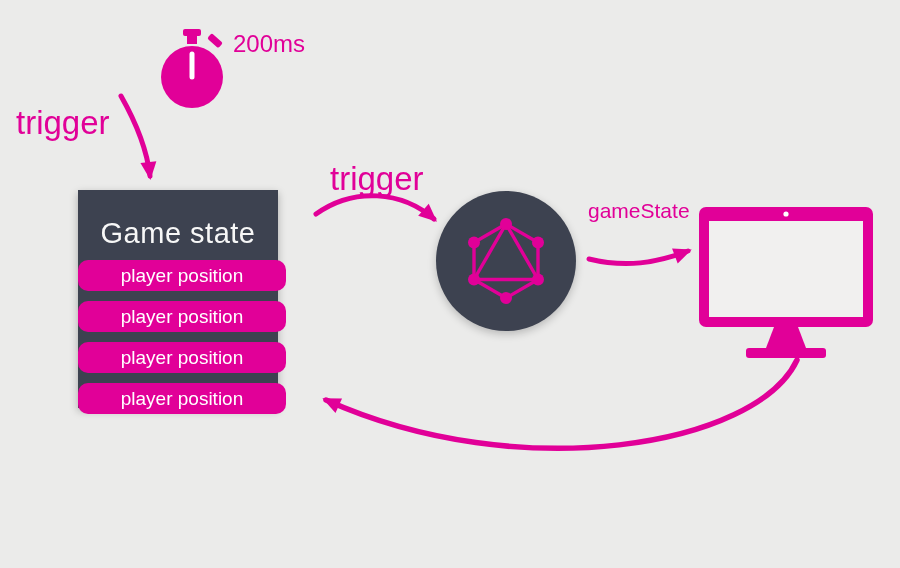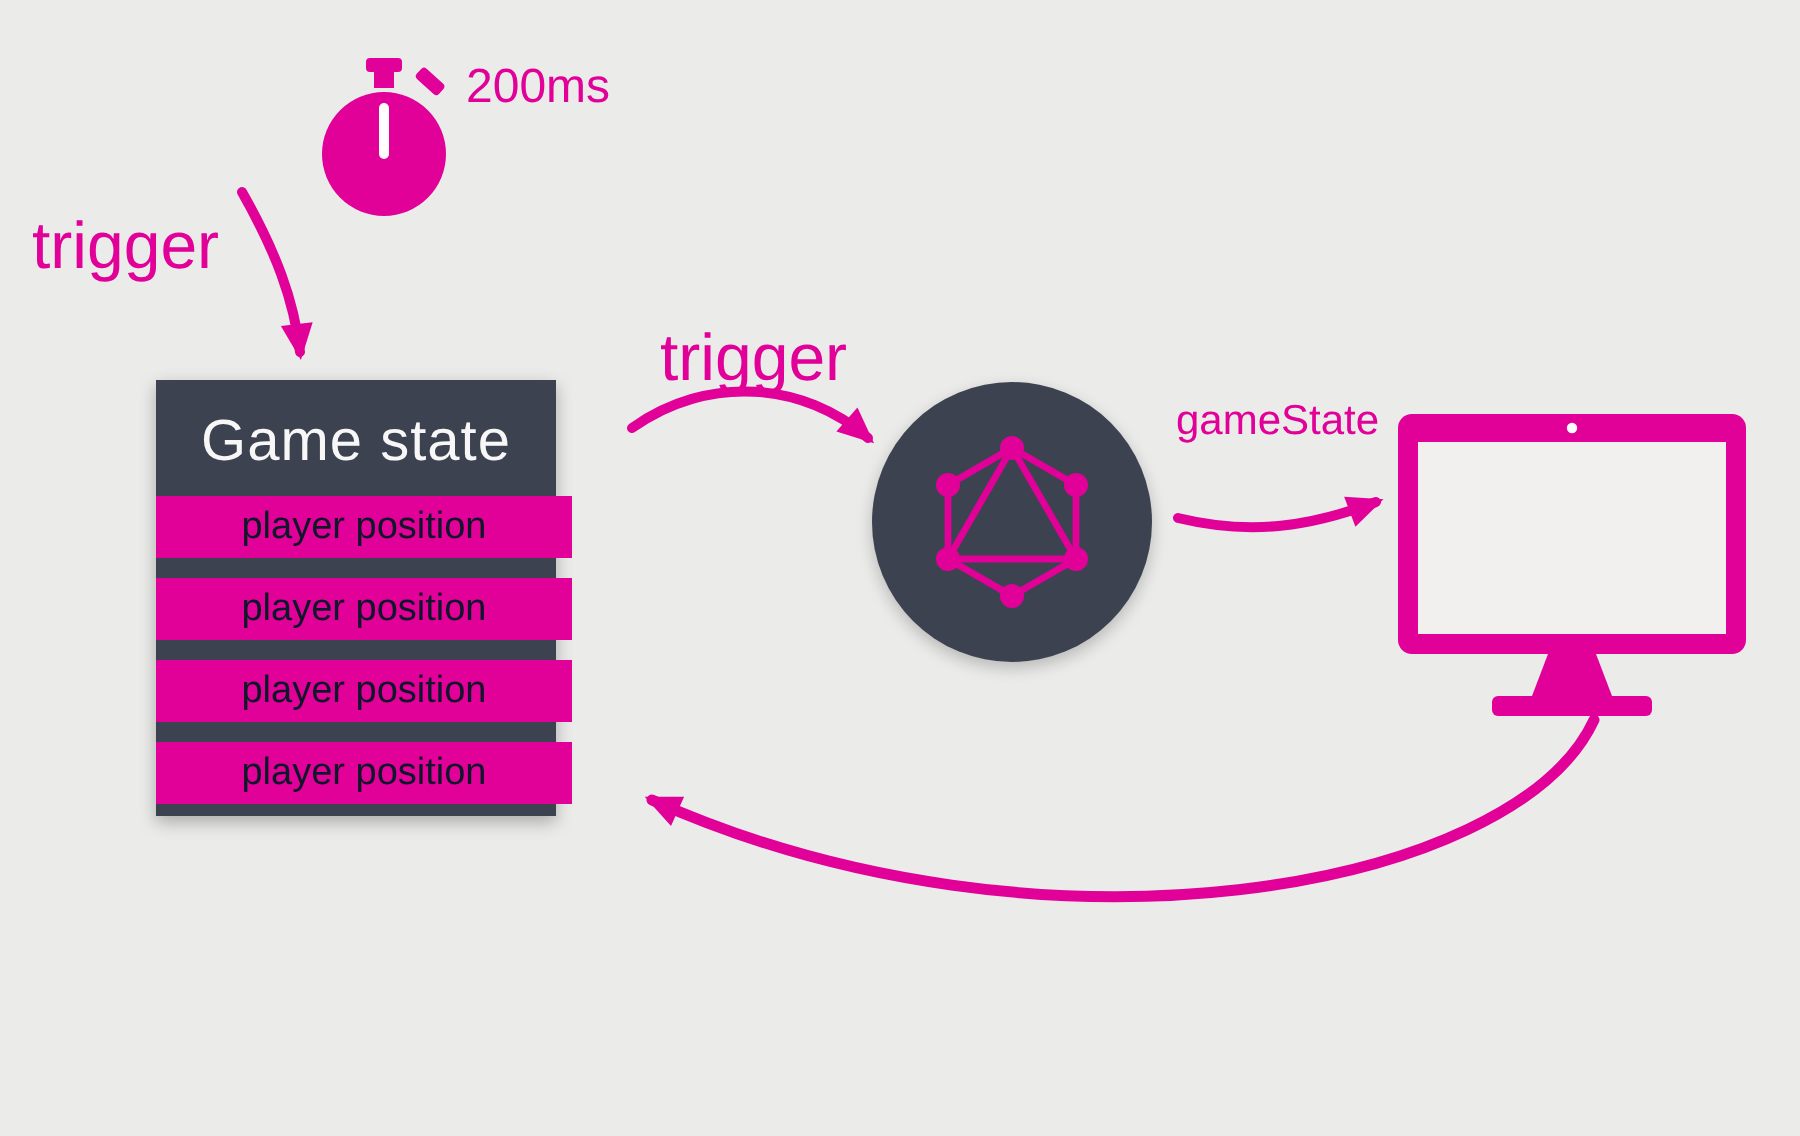--- a/index.html
+++ b/index.html
@@ -21,31 +21,31 @@
   .gamestate-label { left: 588px; top: 199px; font-size: 21px; text-align: center; }
   .return-label {
     position: absolute; left: 378px; top: 456px; width: 344px;
     text-align: center; font-size: 33px; line-height: 1.42;
   }
   .stopwatch { position: absolute; left: 154px; top: 28px; }
   .gamestate-box {
     position: absolute; left: 78px; top: 190px; width: 200px; height: 218px;
     background: var(--dark, #3d4250);
     box-shadow: 0 3px 8px rgba(0,0,0,.28);
-    box-sizing: border-box; padding-top: 12px;
+    box-sizing: border-box; padding-top: 24px;
   }
   .gamestate-title {
     color: #f7f7f7; text-align: center; font-size: 29px; font-weight: 300;
     letter-spacing: .5px; margin: 3px 0 10px 0;
   }
   .row {
     width: 208px; height: 31px; margin: 0 auto 10px auto;
     background: var(--accent, #e10098);
-    color: #0f172a; font-size: 19px;
-    display: flex; align-items: center; justify-content: center;
+    color: #ffffff; font-size: 19px;
+    display: flex; align-items: center; justify-content: center; border-radius: 10px;
   }
   .graphql-circle {
     position: absolute; left: 436px; top: 191px; width: 140px; height: 140px;
     border-radius: 50%;
     background: var(--dark, #3d4250);
     display: flex; align-items: center; justify-content: center;
     box-shadow: 0 3px 8px rgba(0,0,0,.22);
   }
   .monitor { position: absolute; left: 698px; top: 206px; }
   .arrows { position: absolute; left: 0; top: 0; pointer-events: none; }

